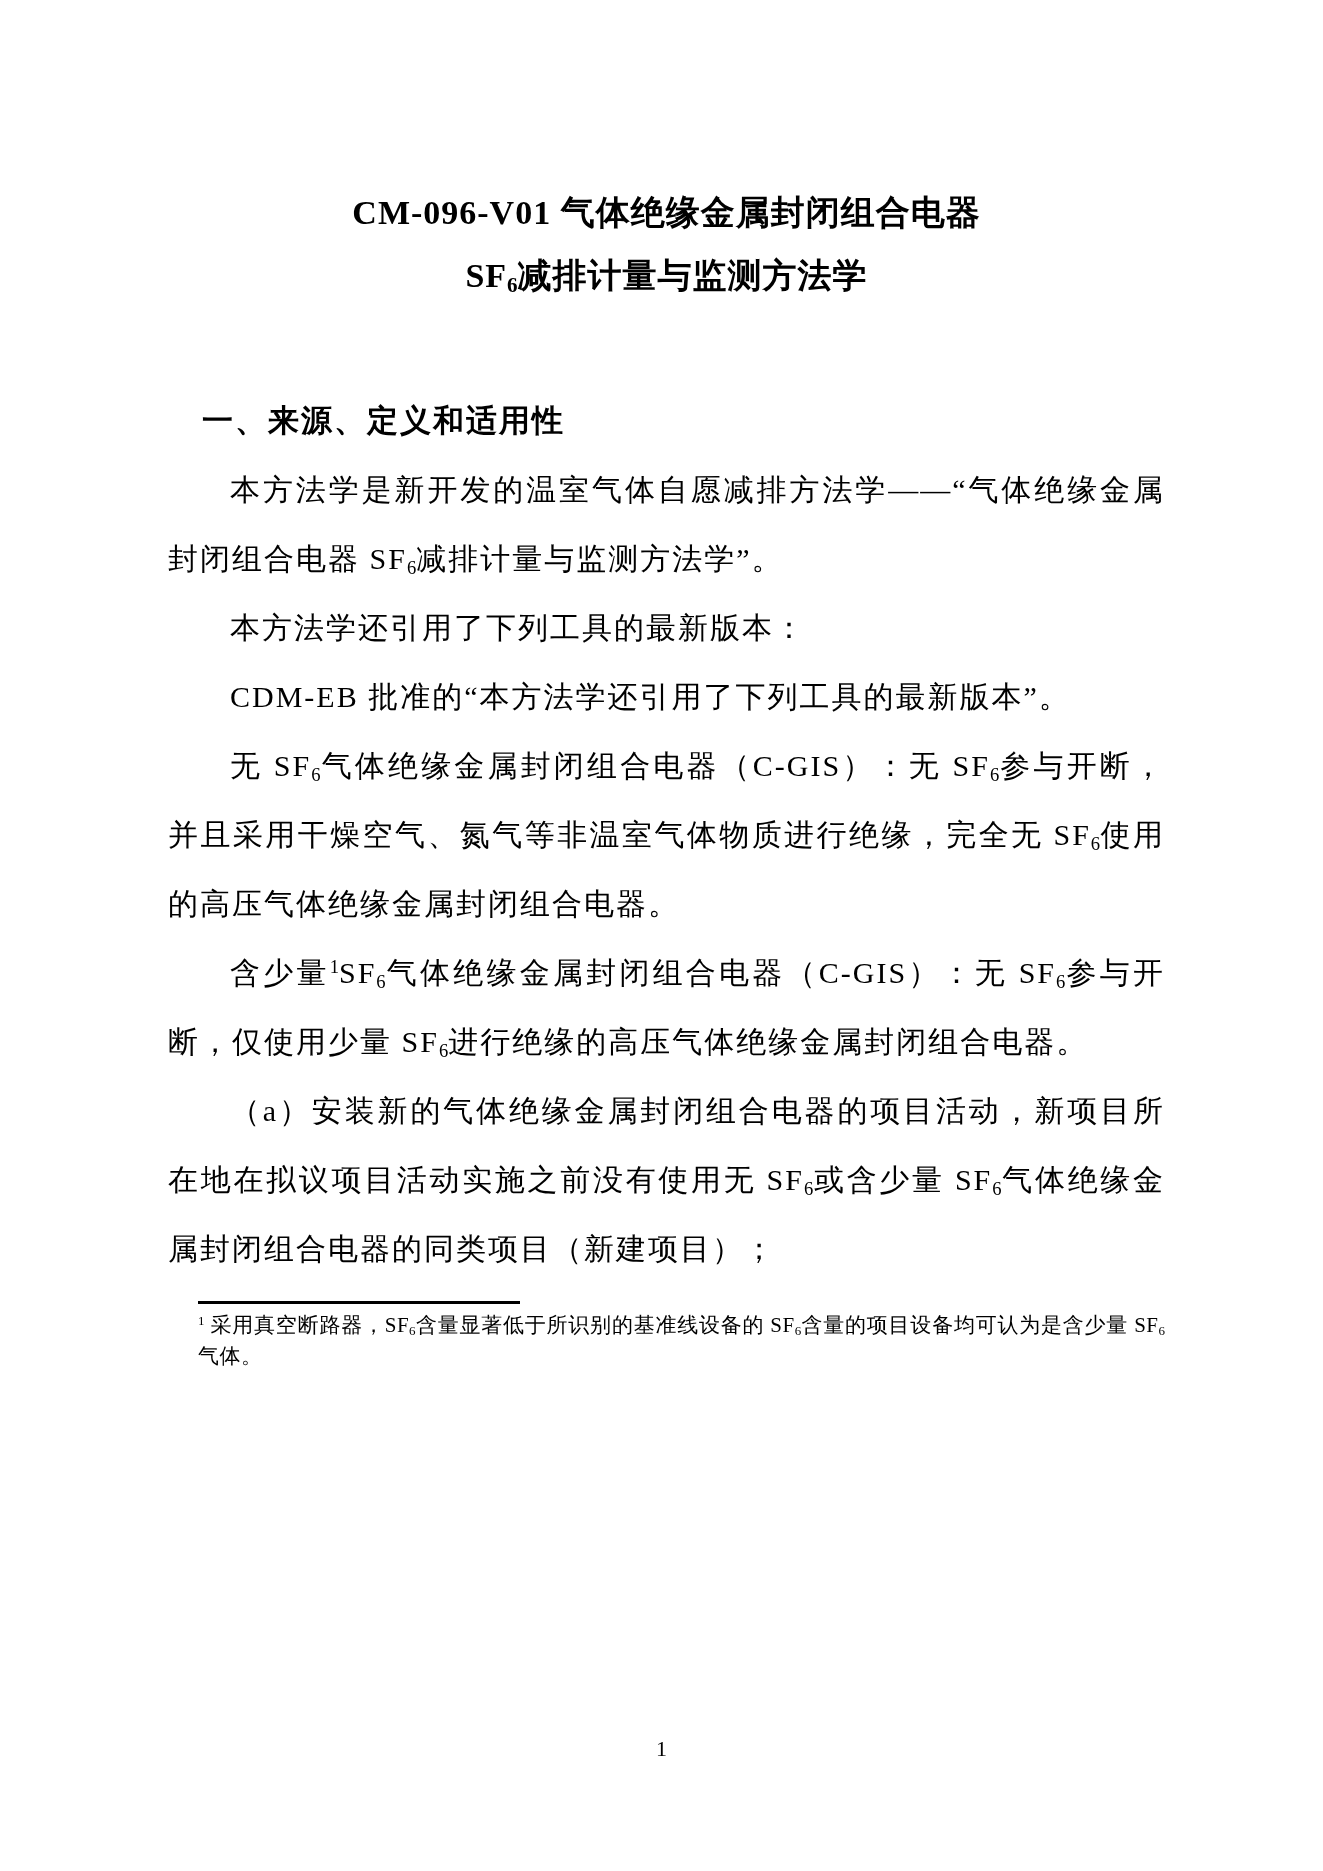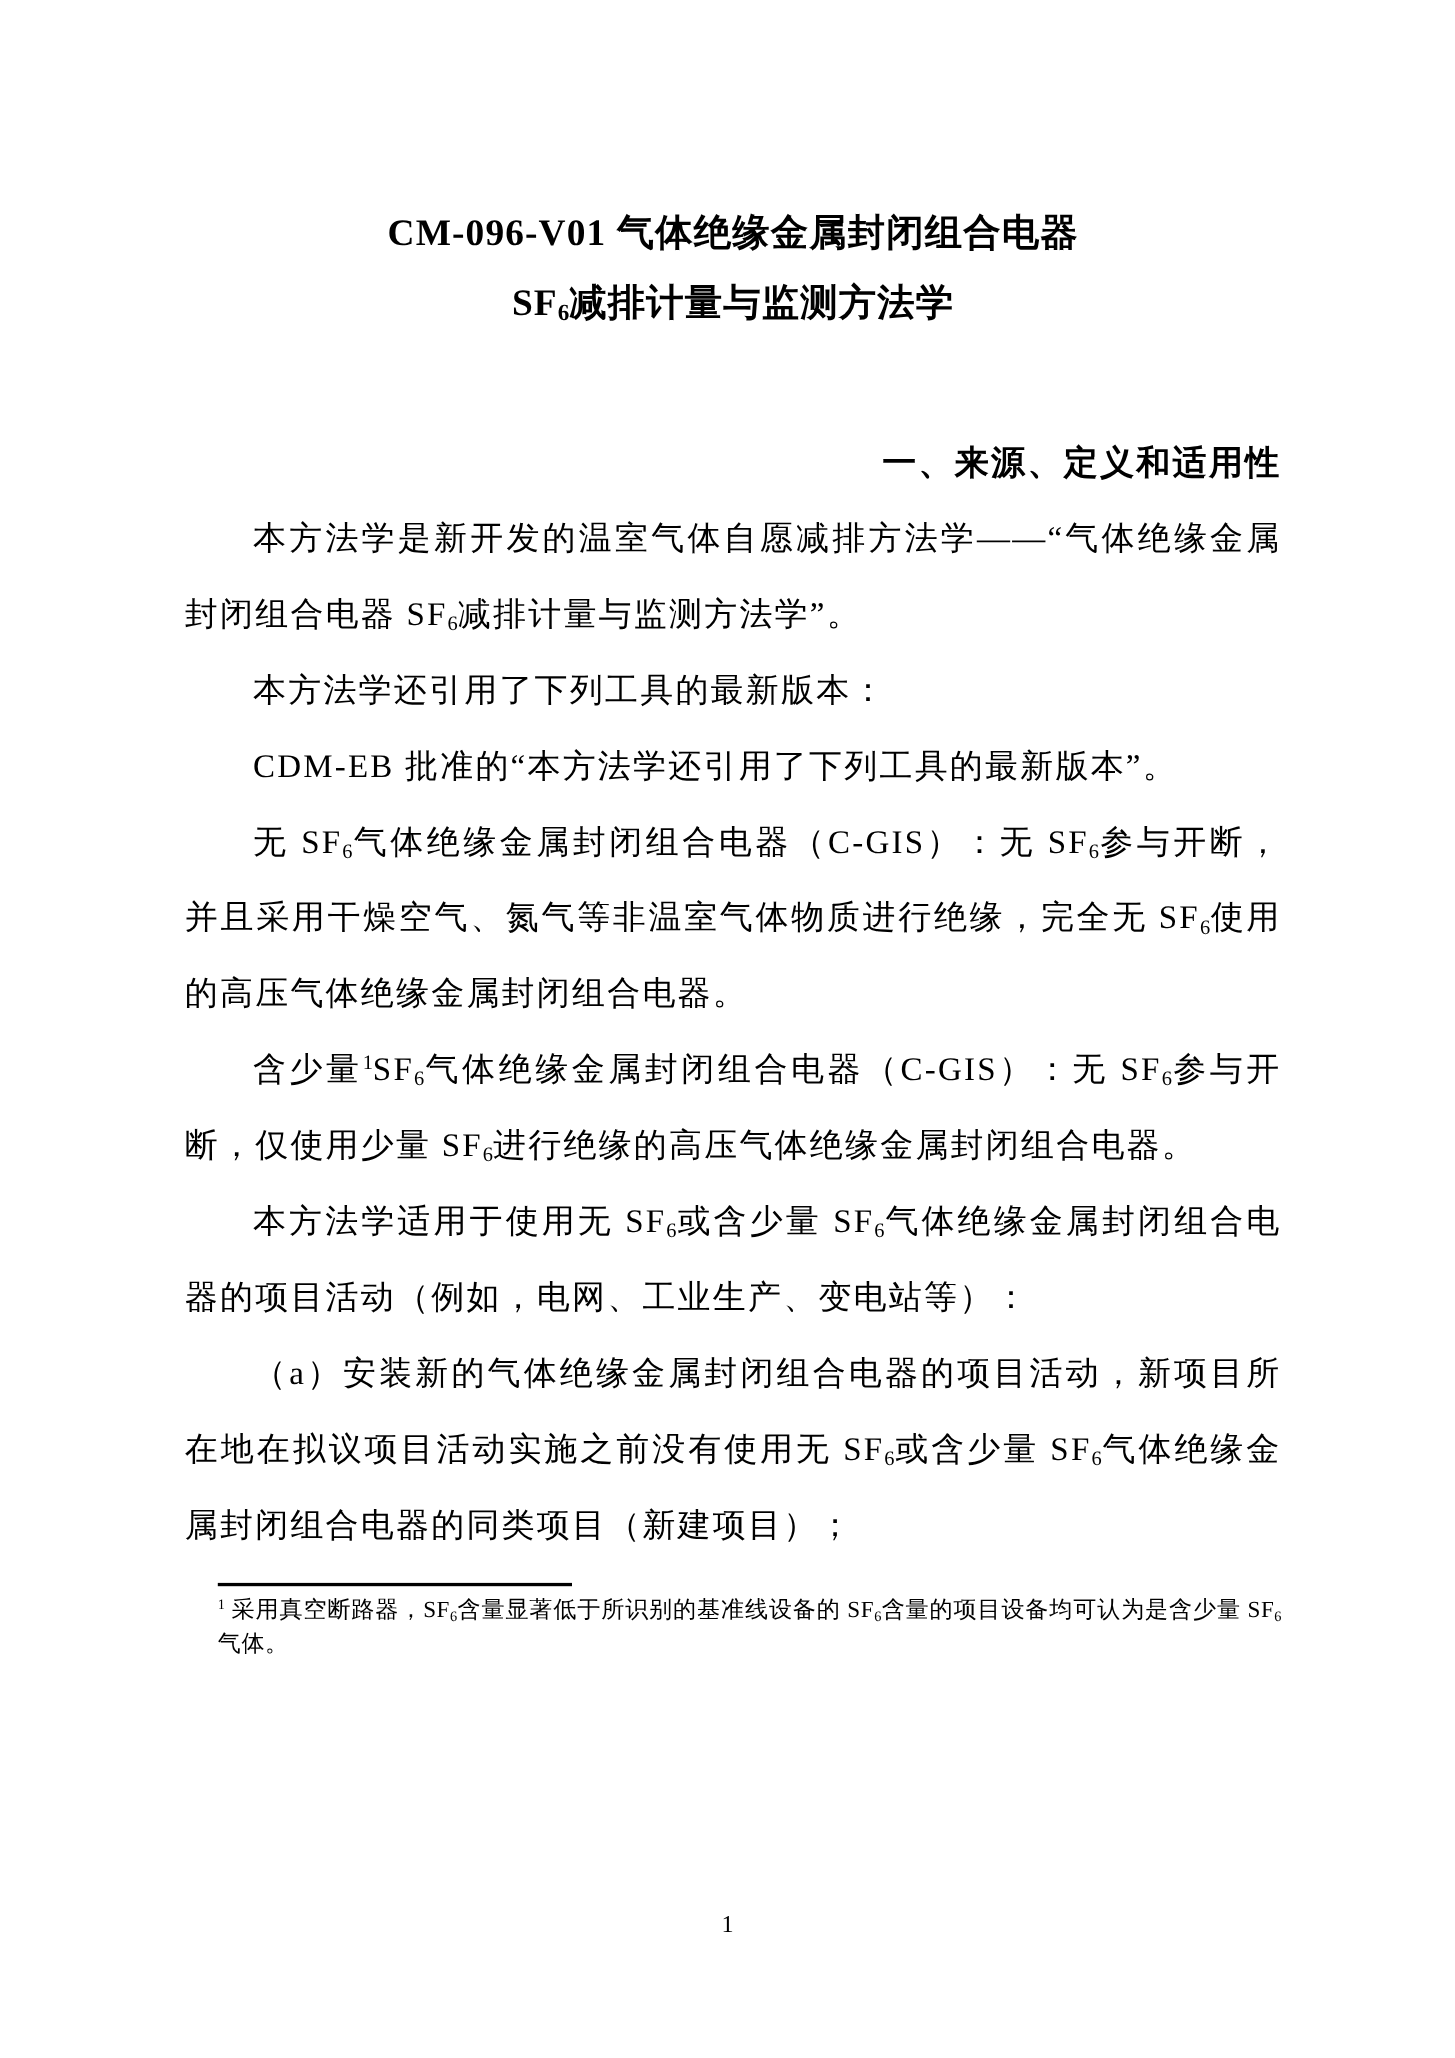--- a/index.html
+++ b/index.html
@@ -35,21 +35,21 @@
     line-height: 69px;
     text-align: justify;
   }
   h2.sec-heading {
     font-family: Liberation Sans, sans-serif;
     font-size: 31px;
     font-weight: bold;
     line-height: 69px;
     margin: 90px 0 0 34px;
     letter-spacing: 2px;
-    text-align: right;
+    text-align: left;
   }
   h3.sub-heading {
     font-family: "Liberation Sans", "DejaVu Sans", sans-serif;
     font-size: 30px;
     font-weight: bold;
     line-height: 69px;
     margin: 0 0 0 25px;
     letter-spacing: 1px;
     text-align: left;
   }
@@ -114,21 +114,20 @@
 
     <p class="para"><span>本方法学是新开发的温室气体自愿减排方法学——“气体绝缘金属封闭组合电器 SF</span><sub>6</sub><span>减排计量与监测方法学”。</span></p>
     <p class="para"><span>本方法学还引用了下列工具的最新版本：</span></p>
     <p class="para"><span>CDM-EB 批准的“本方法学还引用了下列工具的最新版本”。</span></p>
 
 
     <p class="para"><span>无 SF</span><sub>6</sub><span>气体绝缘金属封闭组合电器（C-GIS）：无 SF</span><sub>6</sub><span>参与开断，并且采用干燥空气、氮气等非温室气体物质进行绝缘，完全无 SF</span><sub>6</sub><span>使用的高压气体绝缘金属封闭组合电器。</span></p>
     <p class="para"><span>含少量</span><sup>1</sup><span>SF</span><sub>6</sub><span>气体绝缘金属封闭组合电器（C-GIS）：无 SF</span><sub>6</sub><span>参与开断，仅使用少量 SF</span><sub>6</sub><span>进行绝缘的高压气体绝缘金属封闭组合电器。</span></p>
 
 
-    <p class="para"><span>本方法学适用于使用无 SF</span><sub>6</sub><span>或含少量 SF</span><sub>6</sub><span>气体绝缘金属封闭组合电器的项目活动（例如，电网、工业生产、变电站等）：</span></p>
     <p class="para"><span>（a）安装新的气体绝缘金属封闭组合电器的项目活动，新项目所在地在拟议项目活动实施之前没有使用无 SF</span><sub>6</sub><span>或含少量 SF</span><sub>6</sub><span>气体绝缘金属封闭组合电器的同类项目（新建项目）；</span></p>
 
     <div class="footnote-sep"></div>
     <div class="footnote"><sup>1</sup><span> 采用真空断路器，SF</span><sub>6</sub><span>含量显著低于所识别的基准线设备的 SF</span><sub>6</sub><span>含量的项目设备均可认为是含少量 SF</span><sub>6</sub><span>气体。</span></div>
 
   </div>
 
   <div class="page-number">1</div>
 
 </div>

